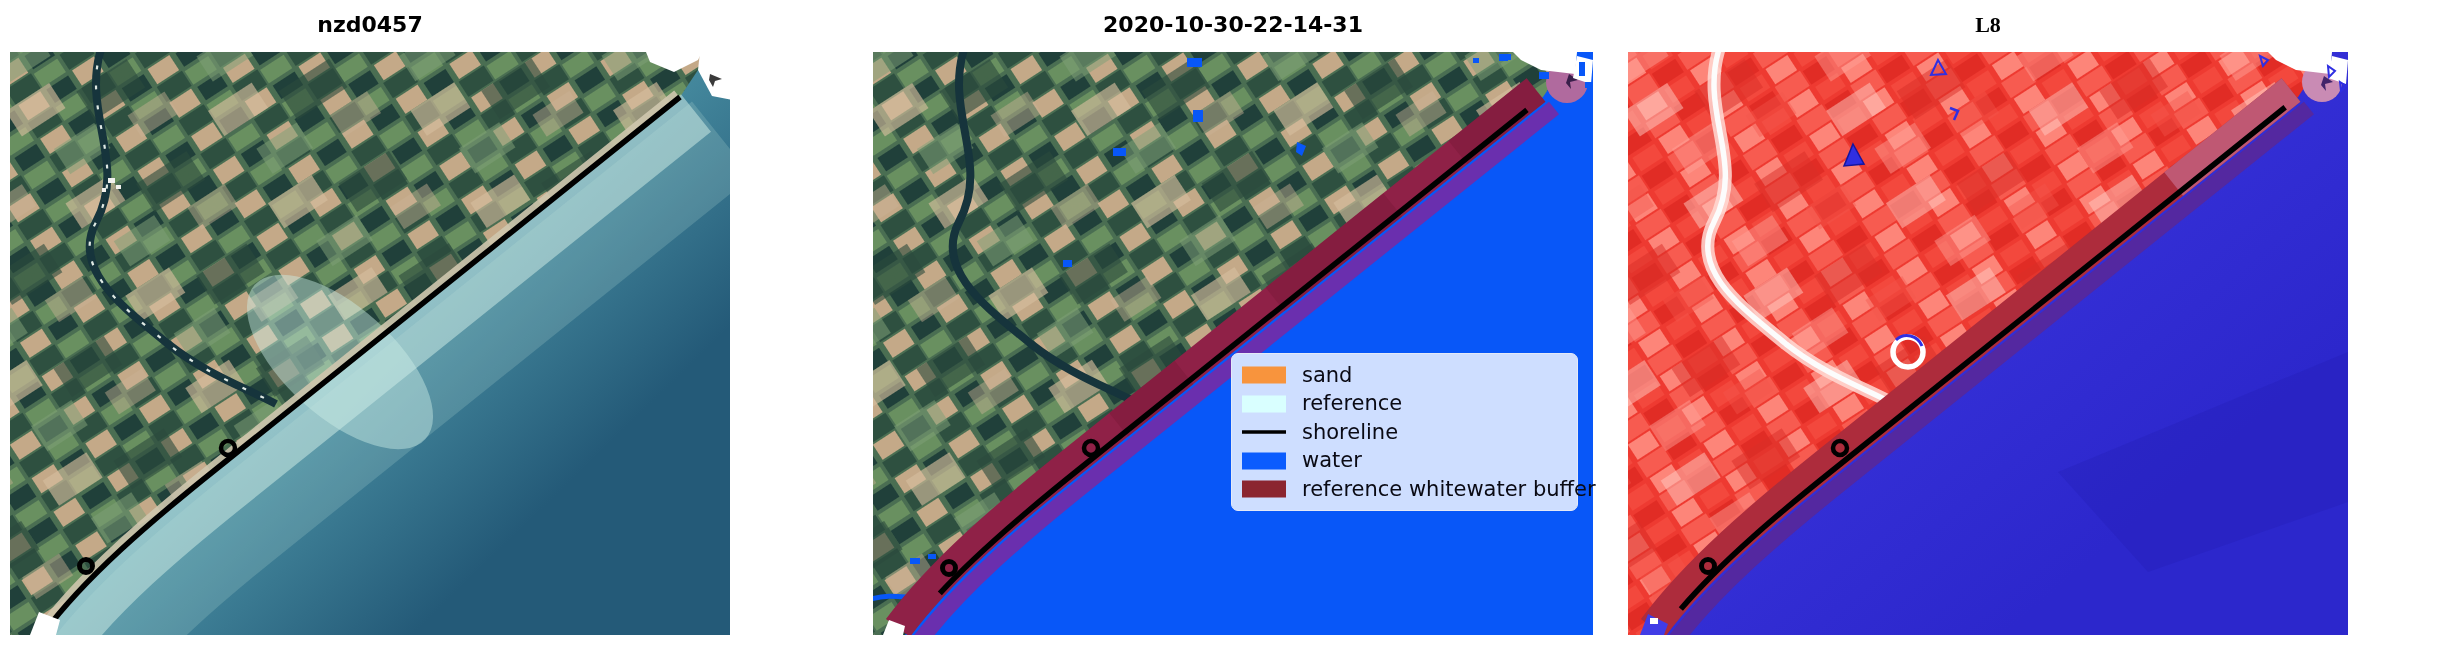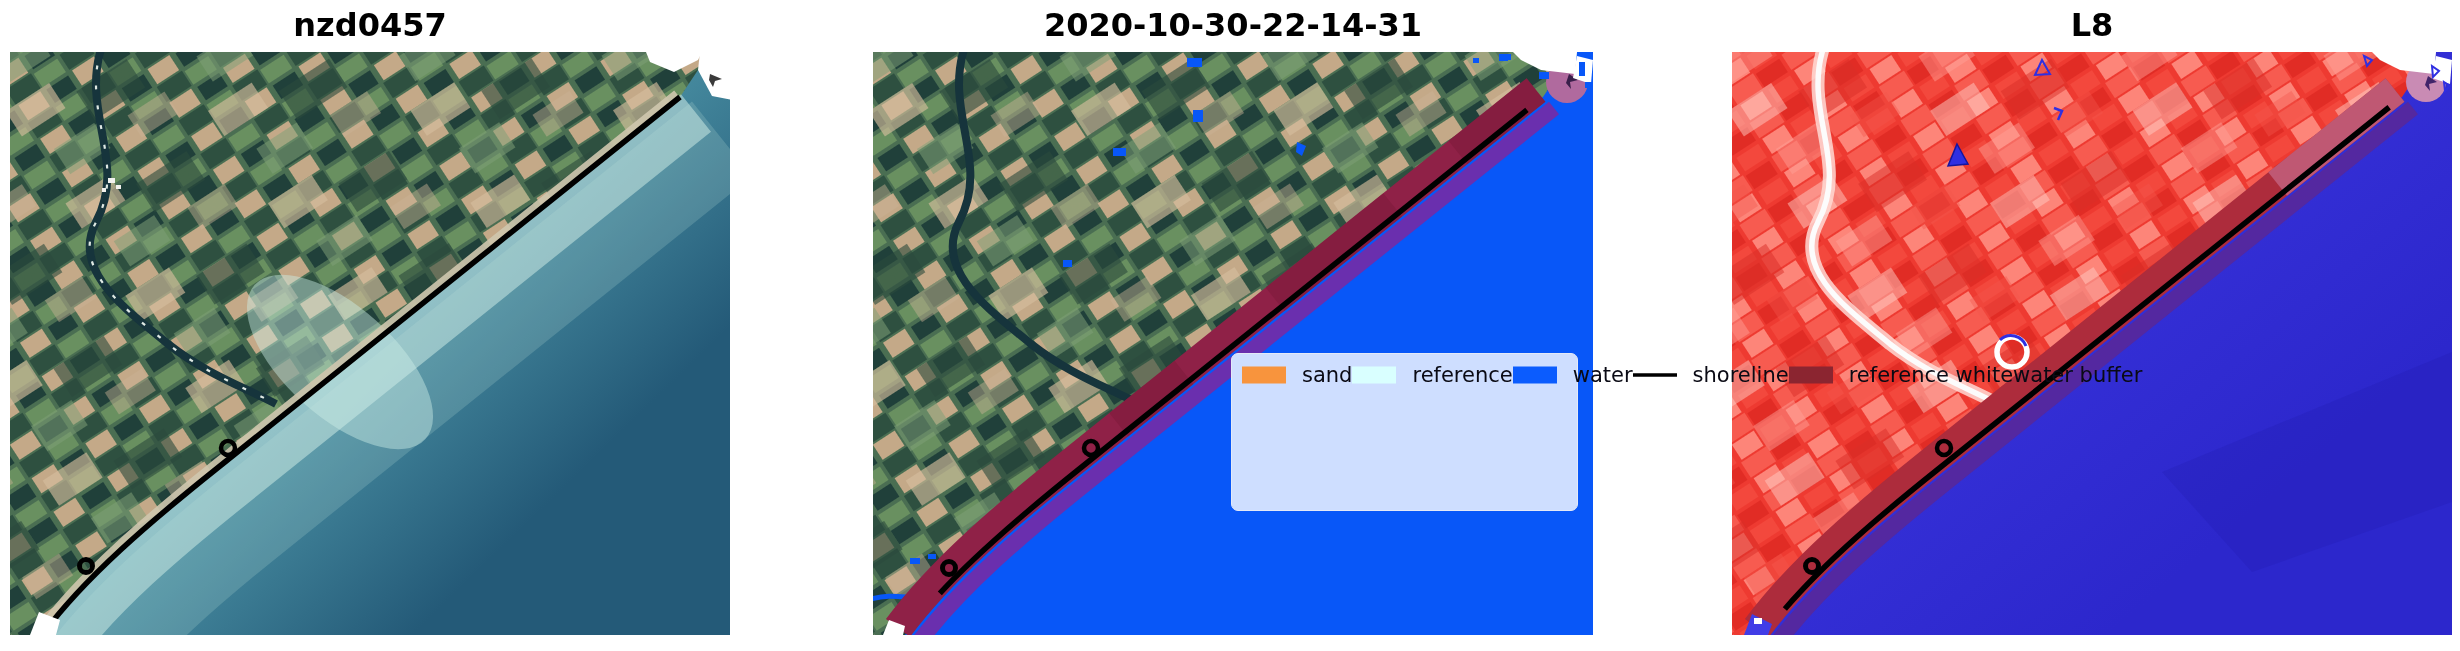--- a/index.html
+++ b/index.html
@@ -1,27 +1,27 @@
 <!DOCTYPE html>
 <html><head>
 <meta charset="utf-8">
 <style>
   html,body{margin:0;padding:0;background:#ffffff;}
   body{width:2460px;height:651px;position:relative;overflow:hidden;
        font-family:"DejaVu Sans",sans-serif;}
   .figure{position:absolute;left:0;top:0;width:2460px;height:651px;background:#ffffff;}
   .panel{position:absolute;top:0;width:720px;height:651px;}
-  #panel1{left:10px;} #panel2{left:873px;text-decoration:underline;} #panel3{left:1732px;}
+  #panel1{left:10px;} #panel2{left:873px;text-decoration:underline;} #panel3{left:1628px;font-family:Liberation Serif, serif;}
   .title{position:absolute;top:8px;left:0;width:100%;text-align:center;
-         font-weight:bold;font-size:32px;color:#000;line-height:34px;}
+         font-weight:bold;font-size:22px;color:#000;line-height:34px;}
   svg.img{position:absolute;top:52px;left:0;display:block;}
   .legend{position:absolute;left:358px;top:353px;width:347px;height:158px;
           background:#cedeff;border:1.5px solid #e4e9f7;border-radius:7px;
           box-sizing:border-box;padding:8px 10px;display:flex;
-          flex-direction:row;justify-content:space-between;z-index:5;}
+          flex-direction:column;justify-content:space-between;z-index:5;}
   .lrow{display:flex;align-items:center;height:26px;}
   .lswatch{flex:none;display:block;}
   .llabel{margin-left:16px;font-size:21px;color:#0a0a14;white-space:nowrap;line-height:1;}
 </style>
 </head>
 <body>
 
 <div class="figure">
 
   <div class="panel" id="panel1">
@@ -133,29 +133,29 @@
         <span class="llabel">sand</span>
       </div>
       <div class="lrow">
         <svg class="lswatch" width="44" height="18">
           <rect width="44" height="17" y="0.5" fill="#d9ffff"></rect>
           </svg>
         <span class="llabel">reference</span>
       </div>
       <div class="lrow">
         <svg class="lswatch" width="44" height="18">
+          <line x1="0" y1="9" x2="44" y2="9" stroke-width="3.5" stroke="#000000"></line>
+          </svg>
+        <span class="llabel">shoreline</span>
+      </div>
+      <div class="lrow">
+        <svg class="lswatch" width="44" height="18">
           <rect width="44" height="17" y="0.5" fill="#0b5cfe"></rect>
           </svg>
         <span class="llabel">water</span>
-      </div>
-      <div class="lrow">
-        <svg class="lswatch" width="44" height="18">
-          <line x1="0" y1="9" x2="44" y2="9" stroke-width="3.5" stroke="#000000"></line>
-          </svg>
-        <span class="llabel">shoreline</span>
       </div>
       <div class="lrow">
         <svg class="lswatch" width="44" height="18">
           <rect width="44" height="17" y="0.5" fill="#8b2530"></rect>
           </svg>
         <span class="llabel">reference whitewater buffer</span>
       </div>
     </div>
   </div>
 

